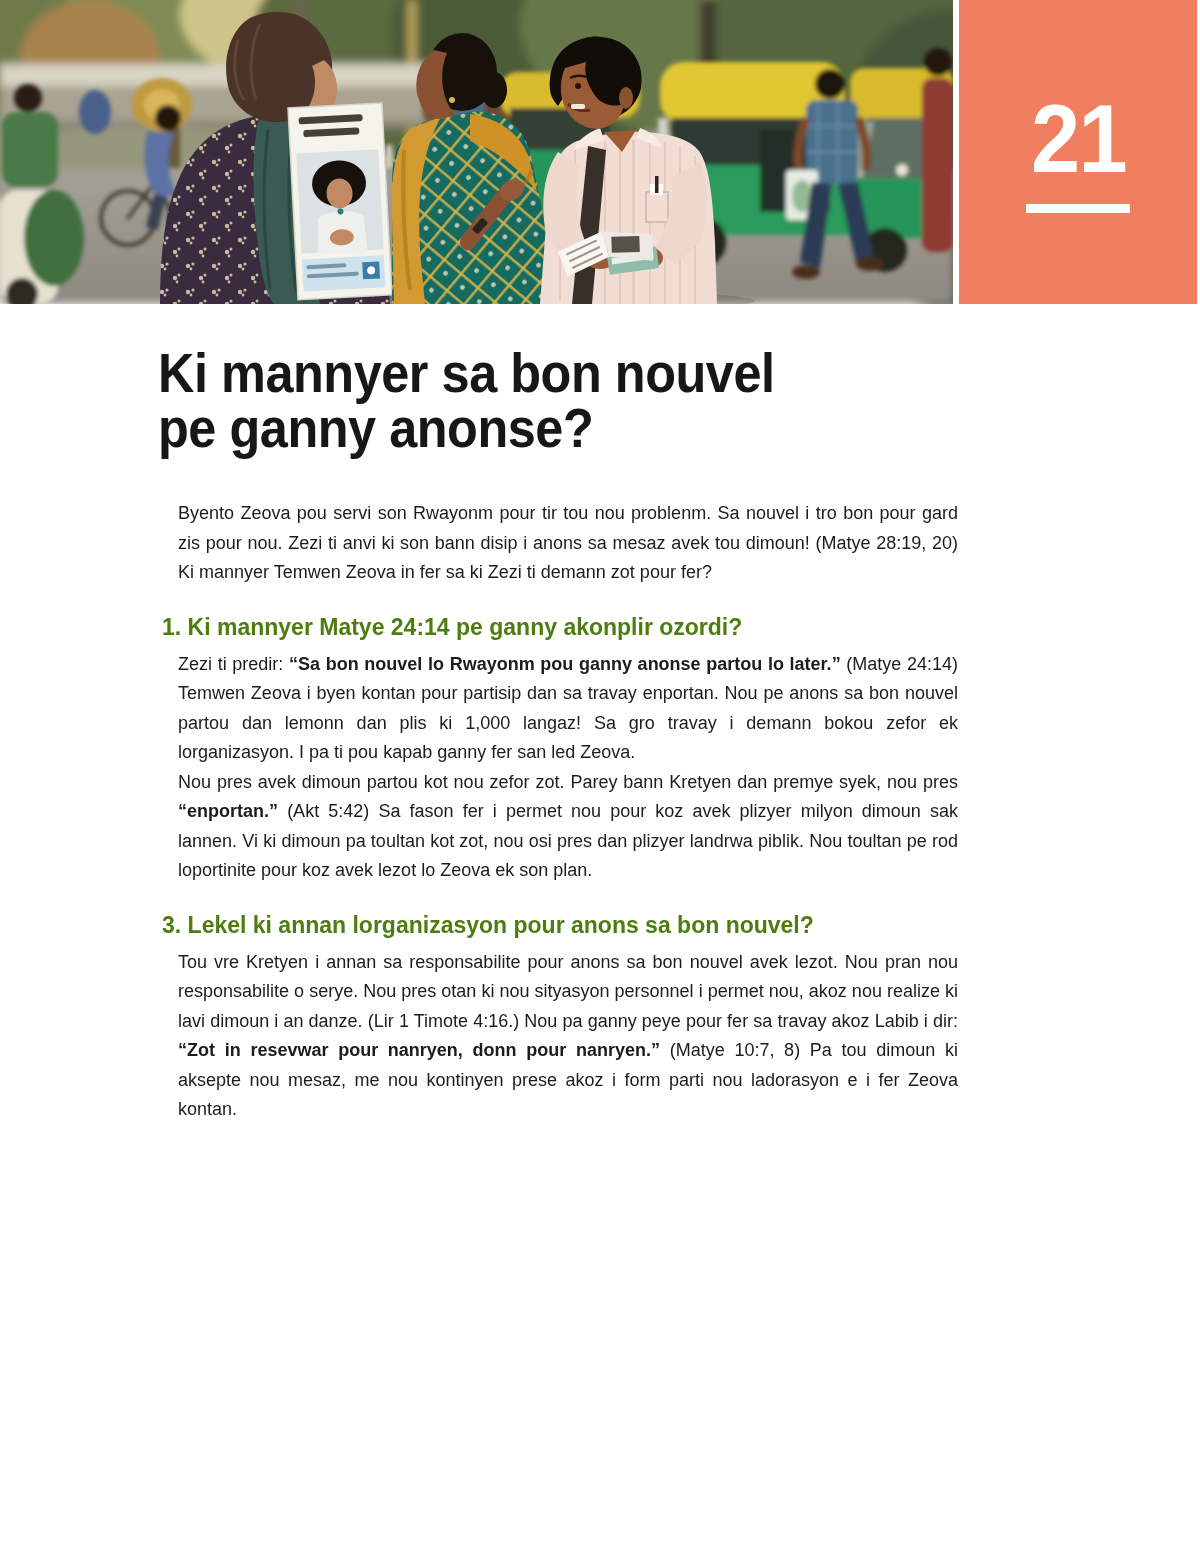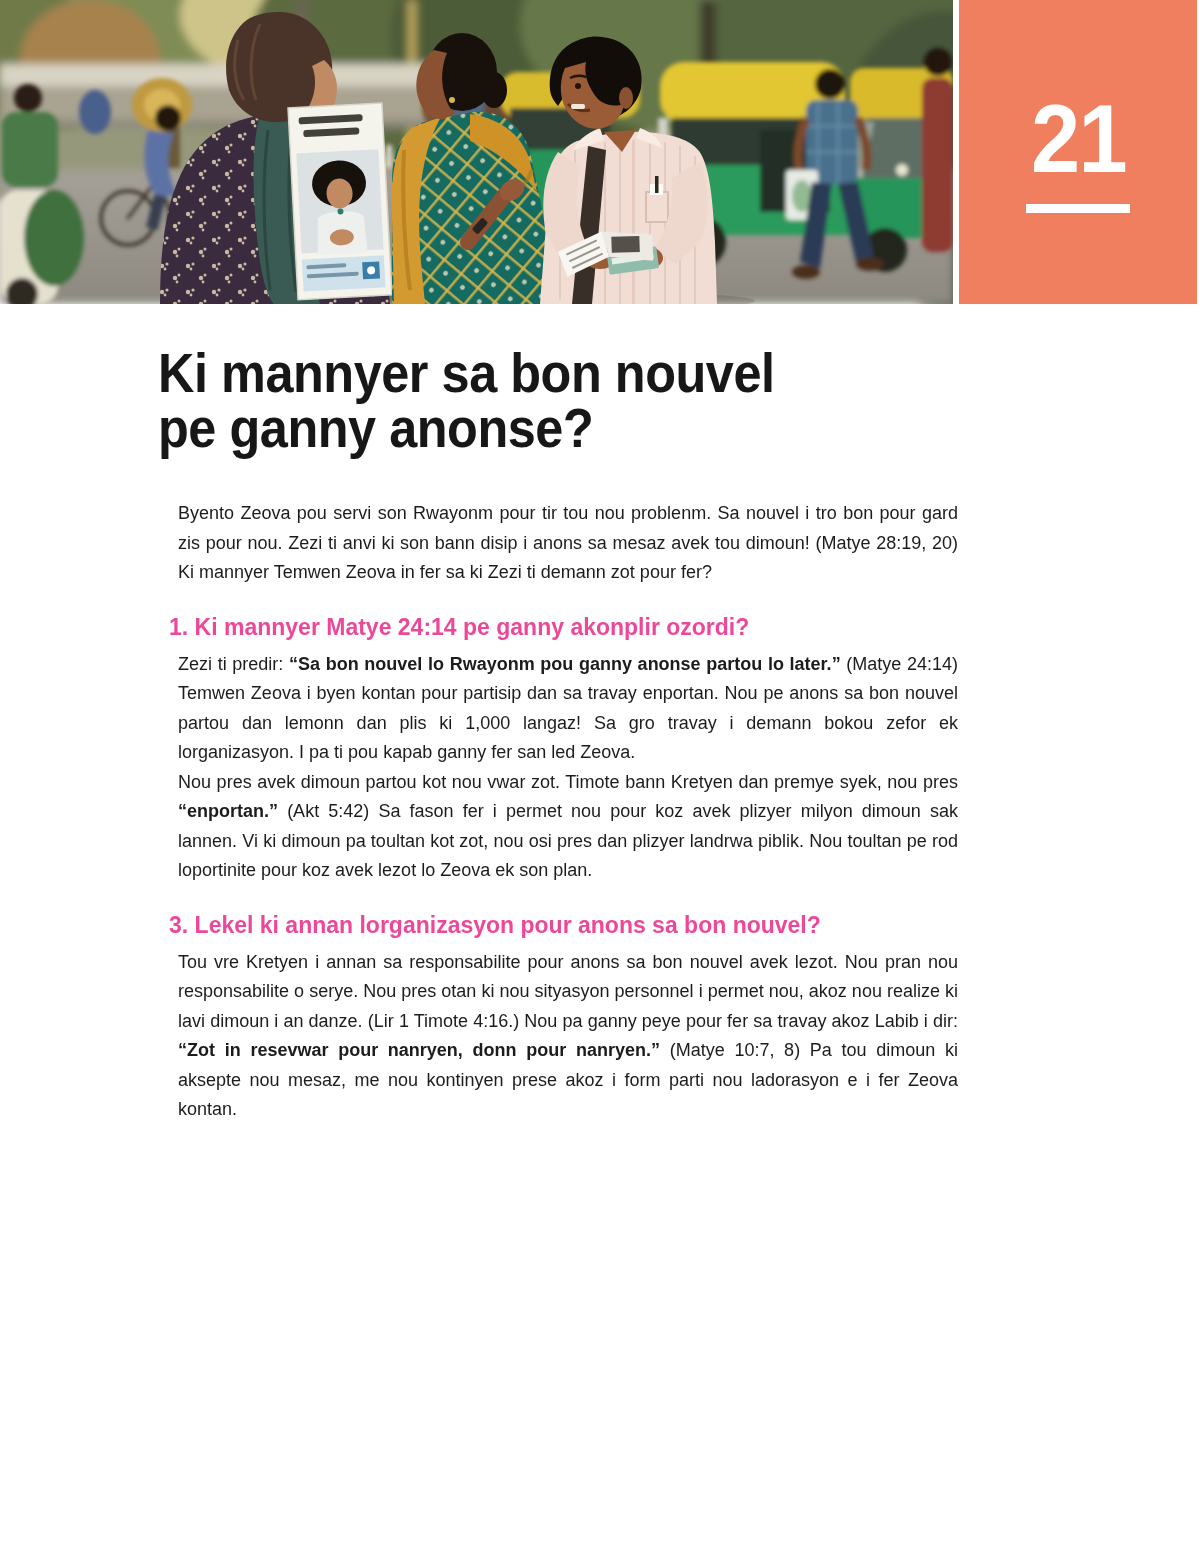--- a/index.html
+++ b/index.html
@@ -12,21 +12,21 @@
         display:flex;flex-direction:column;align-items:center;justify-content:center;}
   .chapter-number{color:#ffffff;font-weight:700;font-size:96px;line-height:96px;
         transform:scaleX(.92);letter-spacing:-2px;}
   .chapter-underline{width:104px;height:9px;background:#ffffff;margin-top:17px;}
   
   .content{position:absolute;left:158px;top:304px;width:800px;color:#1c1c1c;}
   h1{margin:41px 0 0 0;font-size:56px;line-height:55px;font-weight:700;color:#171717;
      letter-spacing:-.5px;transform:scaleX(.9);transform-origin:0 0;white-space:nowrap;}
   p.body{margin:0 0 0 20px;font-size:18px;line-height:29.5px;text-align:justify;}
   p.intro{margin-top:44px;}
-  h2.question{margin:24px 0 8px 11px;font-size:23px;line-height:30px;font-weight:700;color:#ec4899;}
+  h2.question{margin:24px 0 8px 4px;font-size:23px;line-height:30px;font-weight:700;color:#4d7c0f;}
   b{font-weight:700;}
 </style>
 </head>
 <body>
 
 <div class="page">
 
   <div class="hero">
 
     <svg width="953" height="304" viewBox="0 0 953 304">
@@ -254,19 +254,19 @@
   </div>
 
   <div class="content">
     <h1><span>Ki mannyer sa bon nouvel</span><br><span>pe ganny anonse?</span></h1>
 
     <p class="body intro">Byento Zeova pou servi son Rwayonm pour tir tou nou problenm. Sa nouvel i tro bon pour gard zis pour nou. Zezi ti anvi ki son bann disip i anons sa mesaz avek tou dimoun! (Matye 28:19, 20) Ki mannyer Temwen Zeova in fer sa ki Zezi ti demann zot pour fer?</p>
 
     <h2 class="question"><span>1.</span> <span>Ki mannyer Matye 24:14 pe ganny akonplir ozordi?</span></h2>
     <p class="body"><span>Zezi ti predir: </span><b>“Sa bon nouvel lo Rwayonm pou ganny anonse partou lo later.”</b><span> (Matye 24:14) Temwen Zeova i byen kontan pour partisip dan sa travay enportan. Nou pe anons sa bon nouvel partou dan lemonn dan plis ki 1,000 langaz! Sa gro travay i demann bokou zefor ek lorganizasyon. I pa ti pou kapab ganny fer san led Zeova.</span></p>
 
-    <p class="body"><span>Nou pres avek dimoun partou kot nou vwar zot. Timote bann Kretyen dan premye syek, nou pres </span><b>“enportan.”</b><span> (Akt 5:42) Sa fason fer i permet nou pour koz avek plizyer milyon dimoun sak lannen. Vi ki dimoun pa toultan kot zot, nou osi pres dan plizyer landrwa piblik. Nou toultan pe rod loportinite pour koz avek lezot lo Zeova ek son plan.</span></p>
+    <p class="body"><span>Nou pres avek dimoun partou kot nou zefor zot. Parey bann Kretyen dan premye syek, nou pres </span><b>“enportan.”</b><span> (Akt 5:42) Sa fason fer i permet nou pour koz avek plizyer milyon dimoun sak lannen. Vi ki dimoun pa toultan kot zot, nou osi pres dan plizyer landrwa piblik. Nou toultan pe rod loportinite pour koz avek lezot lo Zeova ek son plan.</span></p>
 
     <h2 class="question"><span>3.</span> <span>Lekel ki annan lorganizasyon pour anons sa bon nouvel?</span></h2>
     <p class="body"><span>Tou vre Kretyen i annan sa responsabilite pour anons sa bon nouvel avek lezot. Nou pran nou responsabilite o serye. Nou pres otan ki nou sityasyon personnel i permet nou, akoz nou realize ki lavi dimoun i an danze. (Lir 1 Timote 4:16.) Nou pa ganny peye pour fer sa travay akoz Labib i dir: </span><b>“Zot in resevwar pour nanryen, donn pour nanryen.”</b><span> (Matye 10:7, 8) Pa tou dimoun ki aksepte nou mesaz, me nou kontinyen prese akoz i form parti nou ladorasyon e i fer Zeova kontan.</span></p>
   </div>
 
 </div>
 
 </body></html>

